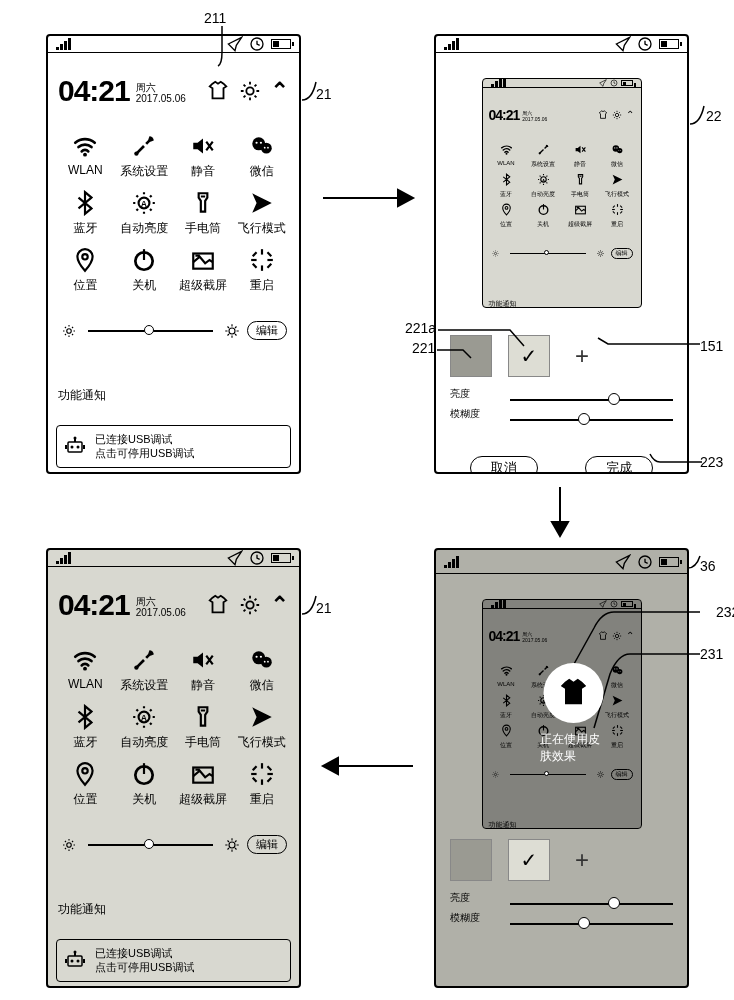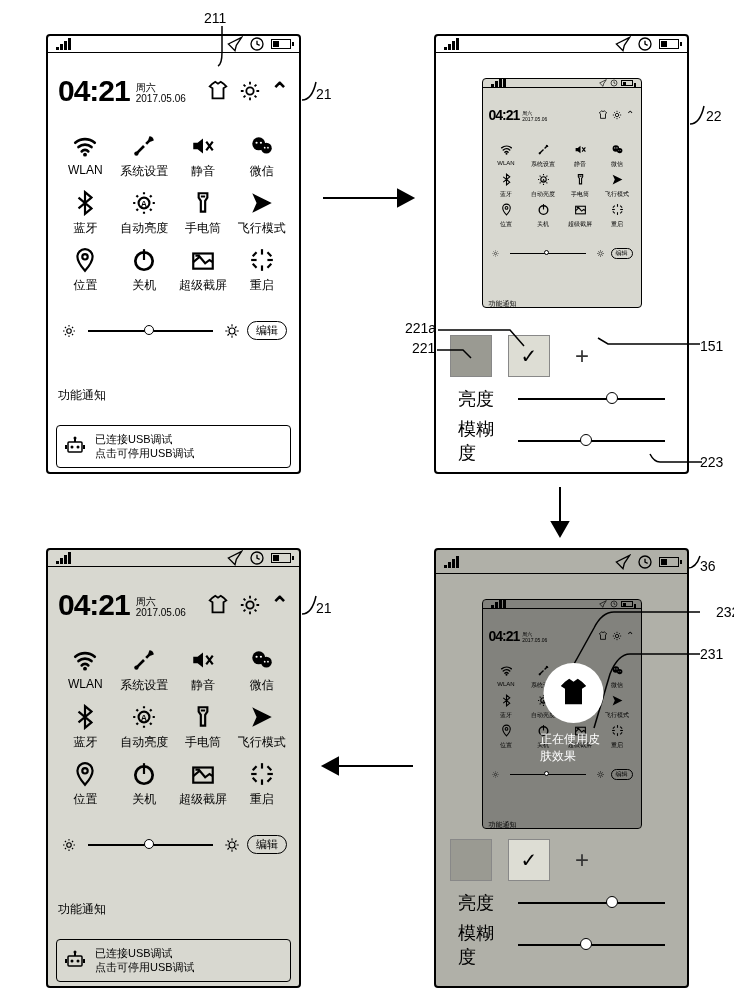--- a/index.html
+++ b/index.html
@@ -68,21 +68,21 @@
   }
   .preview-wrap { display:flex; justify-content:center; align-items:flex-start; padding:8px 0 4px; }
 
   .palette { padding: 6px 14px; }
   .palette-row { display:flex; gap:16px; align-items:center; margin-bottom:10px; }
   .swatch { width:42px; height:42px; border:1px solid #888; position:relative; }
   .swatch.dark { background:#9a9a92; }
   .swatch.light { background:#ddddd4; }
   .swatch .check { position:absolute; top:50%; left:50%; transform:translate(-50%,-50%); font-size:20px; }
   .addbtn { width:32px; height:32px; display:flex; align-items:center; justify-content:center; font-size:24px; color:#333; }
-  .slider-row { display:flex; align-items:center; gap:10px; margin:6px 8px; font-size:18px; }
+  .slider-row { display:flex; align-items:flex-end; gap:10px; margin:6px 0; font-size:10px; }
   .slider-row .lab { width:50px; }
   .hslider { flex:1; height:2px; background:#000; position:relative; }
   .hslider .knob { position:absolute; top:-6px; width:12px; height:12px; border:1.5px solid #000; border-radius:50%; background:#fff; }
   .btnrow { display:flex; justify-content:space-around; padding: 6px 10px 10px; }
   .pillbtn { border:1.5px solid #000; border-radius:14px; padding:2px 20px; font-size:13px; background:transparent; }
 
   .overlay-msg {
     position:absolute; top:38%; left:50%; transform:translate(-50%,-50%);
     color:#fff; font-size:12px; z-index:5;margin-left:12px;
   }
@@ -552,20 +552,24 @@
           <div class="knob" style="left:60%"></div>
         </div>
     </div>
     <div class="slider-row">
       <span class="lab">模糊度</span>
       <div class="hslider">
           <div class="knob" style="left:42%"></div>
         </div>
     </div>
   </div>
+  <div class="btnrow">
+    <button class="pillbtn">取消</button>
+    <button class="pillbtn">完成</button>
+  </div>
 </div>
 
 <div class="phone darktinted" id="p23" style="left:434px; top:548px;">
   <div class="statusbar">
     <span class="signal">
         <span></span>
         <span></span>
         <span></span>
         <span></span>
       </span>

